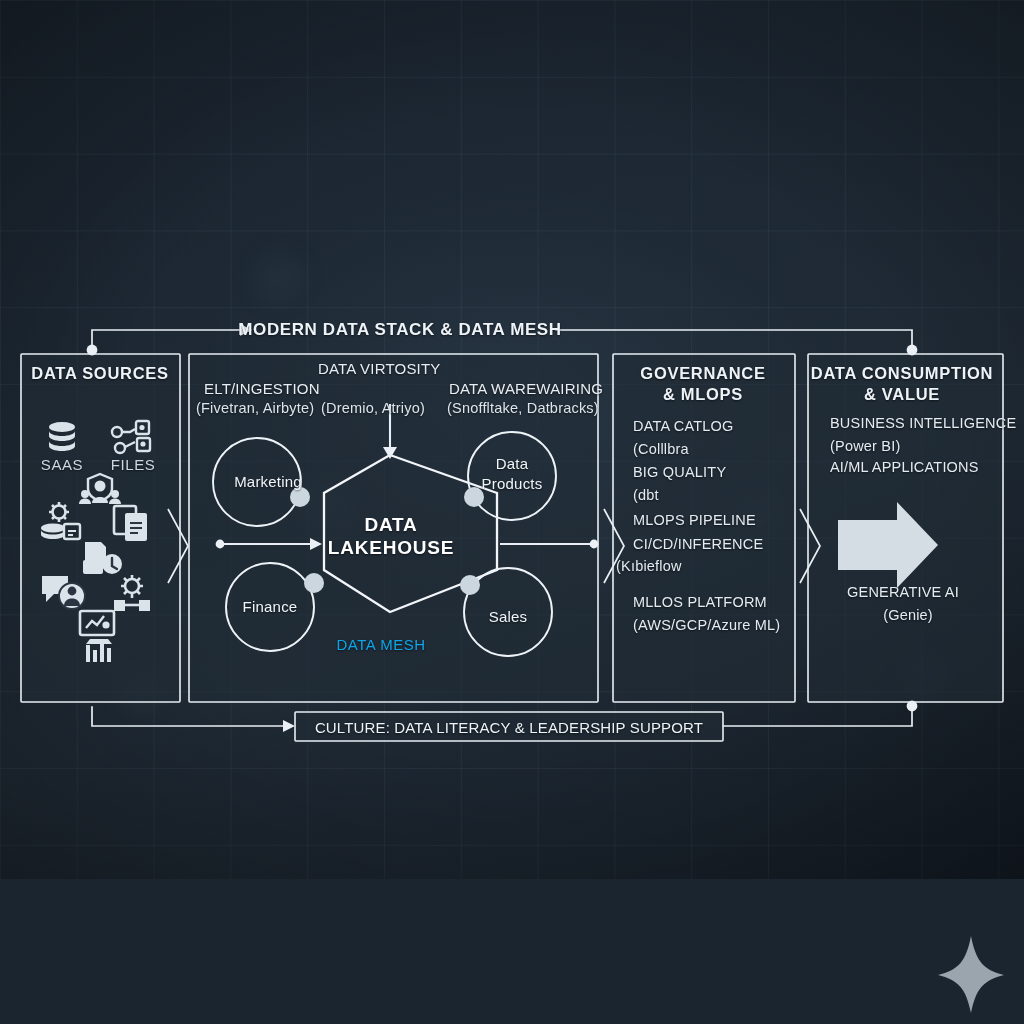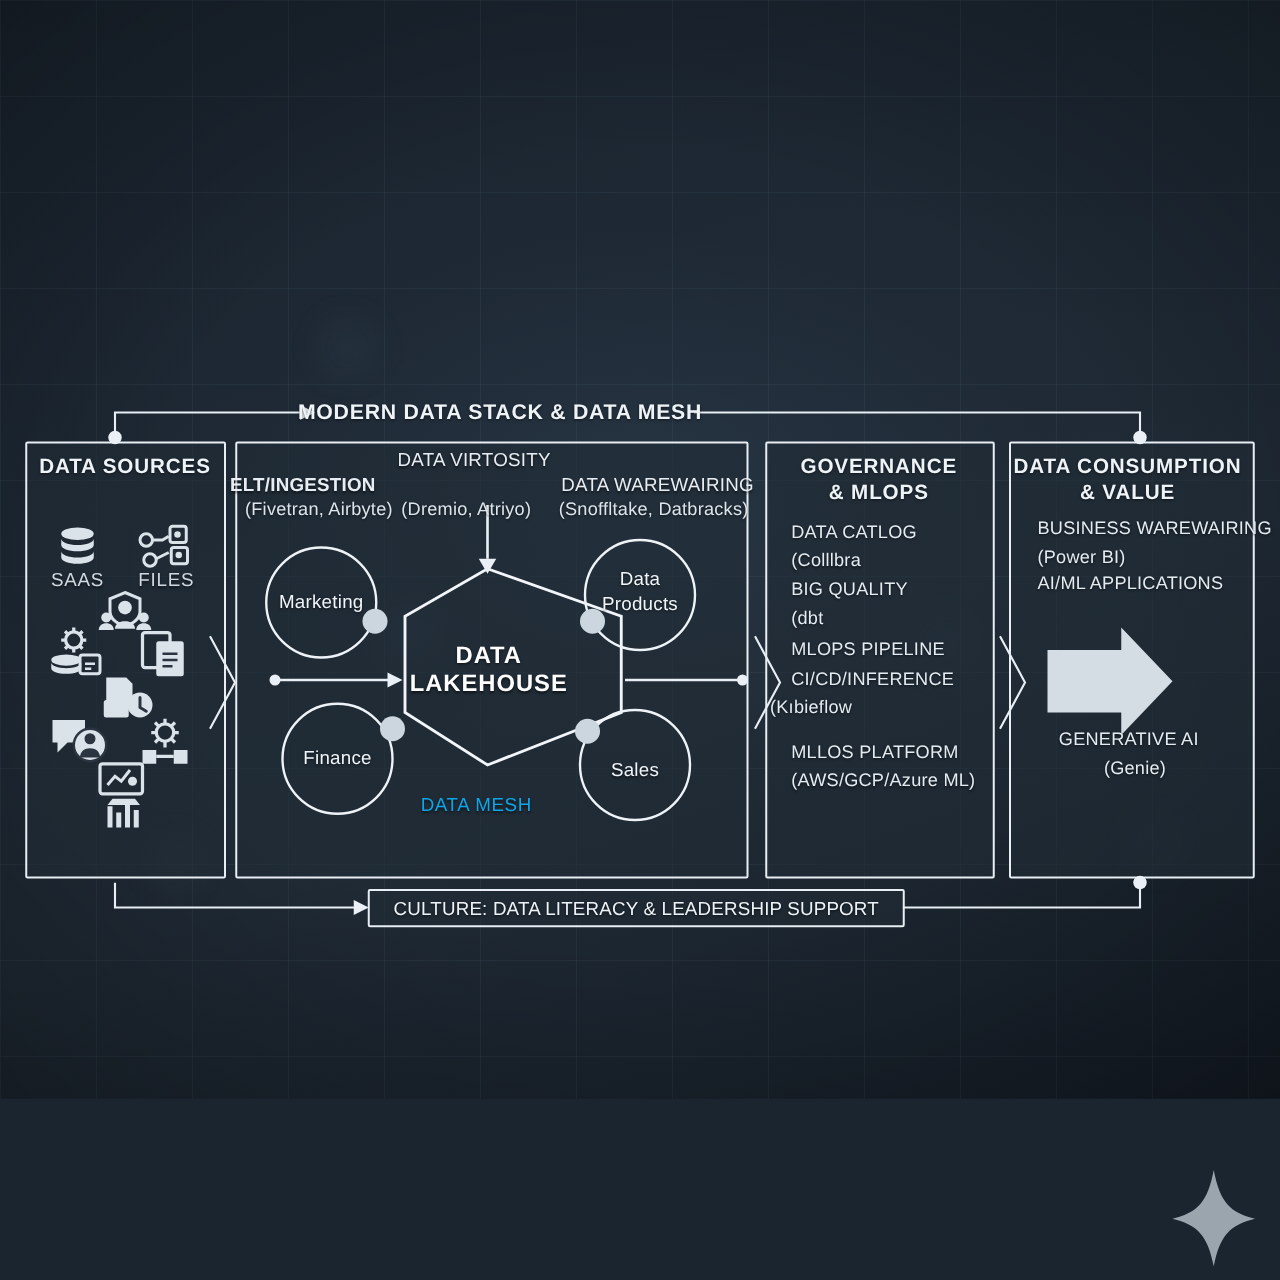--- a/index.html
+++ b/index.html
@@ -237,30 +237,30 @@
     <svg width="32" height="22" viewBox="0 0 32 22">
         <g fill="#dbe3ea">
       <rect x="2" y="4" width="4" height="17"></rect>
           <rect x="9" y="9" width="4" height="12"></rect>
       <rect x="16" y="1" width="4" height="20"></rect>
           <rect x="23" y="7" width="4" height="14"></rect>
     </g>
       </svg>
   </div>
 
-  <div class="tx hdr" style="left:184px;top:380px;font-weight:bold;">ELT/INGESTION</div>
+  <div class="tx hdr" style="left:204px;top:380px;">ELT/INGESTION</div>
   <div class="tx sub" style="left:196px;top:400px;">(Fivetran, Airbyte)</div>
 
   <div class="tx hdr" style="left:318px;top:360px;">DATA VIRTOSITY</div>
   <div class="tx sub ctr" style="left:373px;top:400px;">(Dremio, Atriyo)</div>
 
   <div class="tx hdr" style="left:449px;top:380px;">DATA WAREWAIRING</div>
   <div class="tx sub" style="left:447px;top:400px;">(Snoffltake, Datbracks)</div>
 
-  <div class="tx nodelbl ctr" style="left:257px;top:473px;">Marketing</div>
+  <div class="tx nodelbl ctr" style="left:268px;top:473px;">Marketing</div>
   <div class="tx nodelbl ctr" style="left:512px;top:455px;">Data</div>
   <div class="tx nodelbl ctr" style="left:512px;top:475px;">Products</div>
   <div class="tx nodelbl ctr" style="left:270px;top:598px;">Finance</div>
   <div class="tx nodelbl ctr" style="left:508px;top:608px;">Sales</div>
 
   <div class="tx center-lbl ctr" style="left:391px;top:514px;">DATA</div>
   <div class="tx center-lbl ctr" style="left:391px;top:537px;text-align:right;">LAKEHOUSE</div>
 
   <div class="tx mesh-lbl ctr" style="left:381px;top:636px;">DATA MESH</div>
 
@@ -273,21 +273,21 @@
   <div class="tx item" style="left:633px;top:487px;">(dbt</div>
   <div class="tx item" style="left:633px;top:512px;">MLOPS PIPELINE</div>
   <div class="tx item" style="left:633px;top:536px;text-align:center;">CI/CD/INFERENCE</div>
   <div class="tx item" style="left:616px;top:558px;">(Kıbieflow</div>
   <div class="tx item" style="left:633px;top:594px;">MLLOS PLATFORM</div>
   <div class="tx item" style="left:633px;top:617px;">(AWS/GCP/Azure ML)</div>
 
   <div class="tx ttl ctr" style="left:902px;top:364px;">DATA CONSUMPTION</div>
   <div class="tx ttl ctr" style="left:902px;top:385px;">&amp; VALUE</div>
 
-  <div class="tx item" style="left:830px;top:415px;">BUSINESS WAREWAIRING</div>
+  <div class="tx item" style="left:830px;top:415px;">BUSINESS INTELLIGENCE</div>
   <div class="tx item" style="left:830px;top:438px;">(Power BI)</div>
   <div class="tx item" style="left:830px;top:459px;">AI/ML APPLICATIONS</div>
 
   <div class="tx item ctr" style="left:903px;top:584px;">GENERATIVE AI</div>
   <div class="tx item ctr" style="left:908px;top:607px;">(Genie)</div>
 
   <div class="tx culture-lbl ctr" style="left:509px;top:719px;">CULTURE: DATA LITERACY &amp; LEADERSHIP SUPPORT</div>
 
 </div>
 

